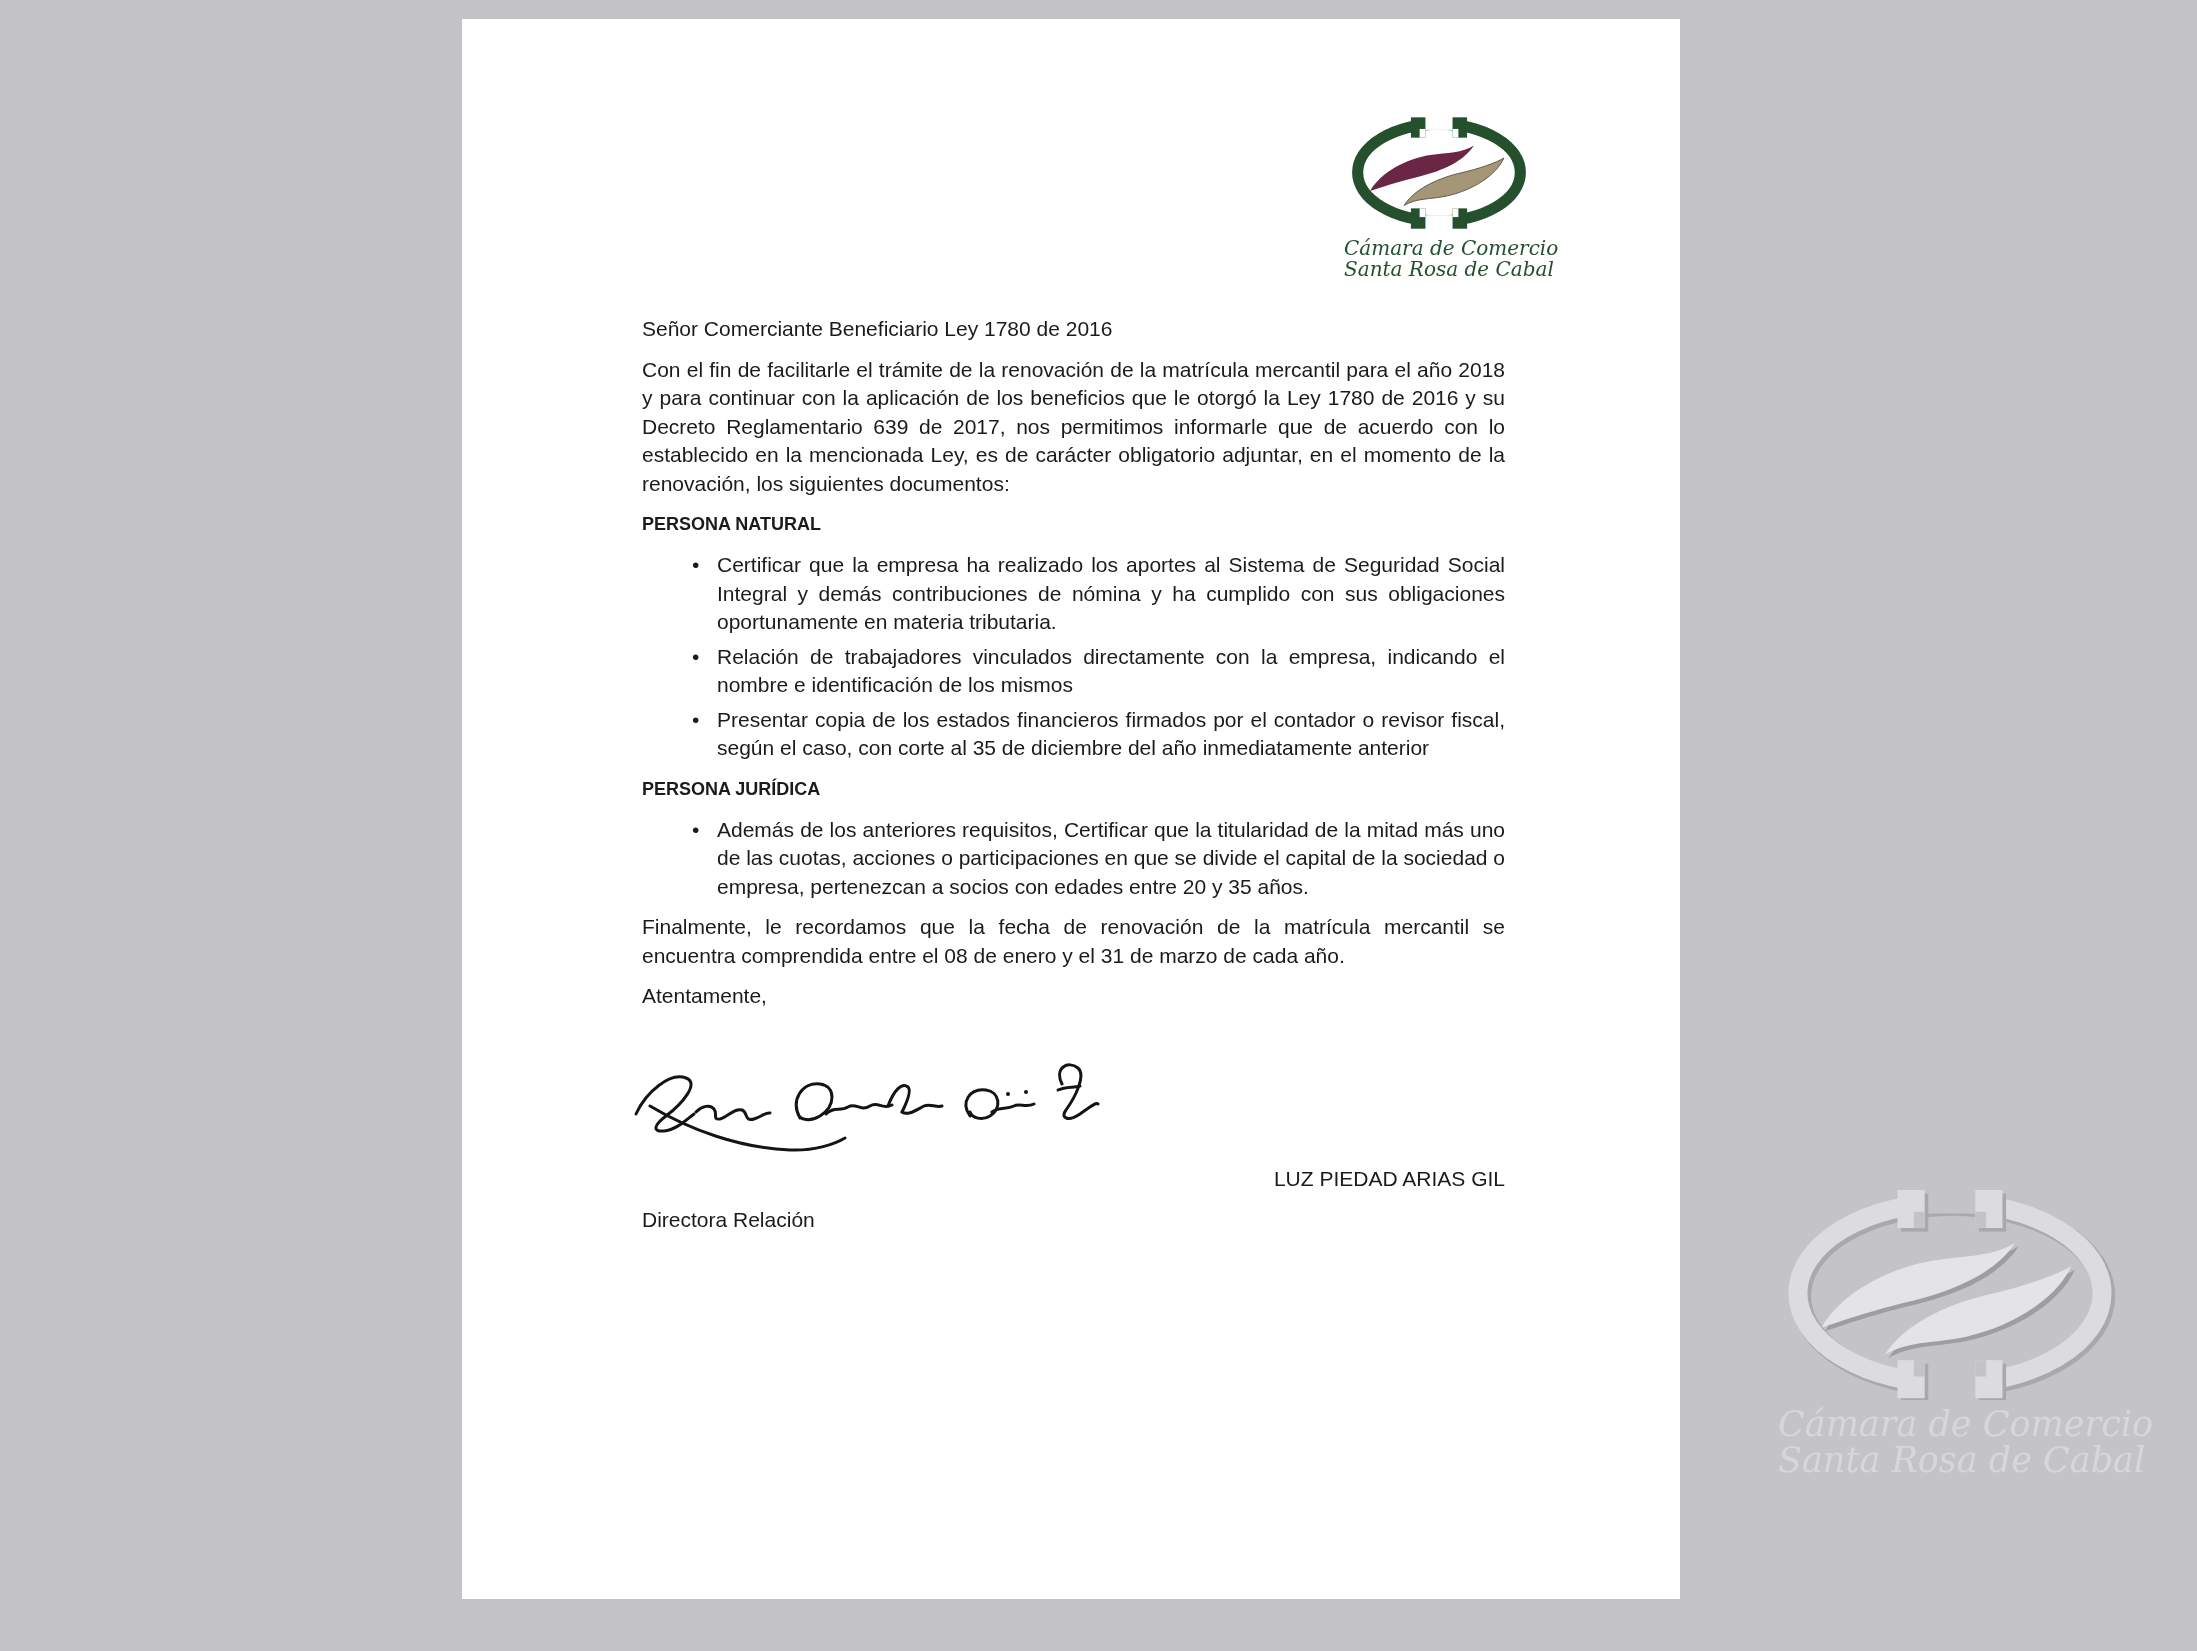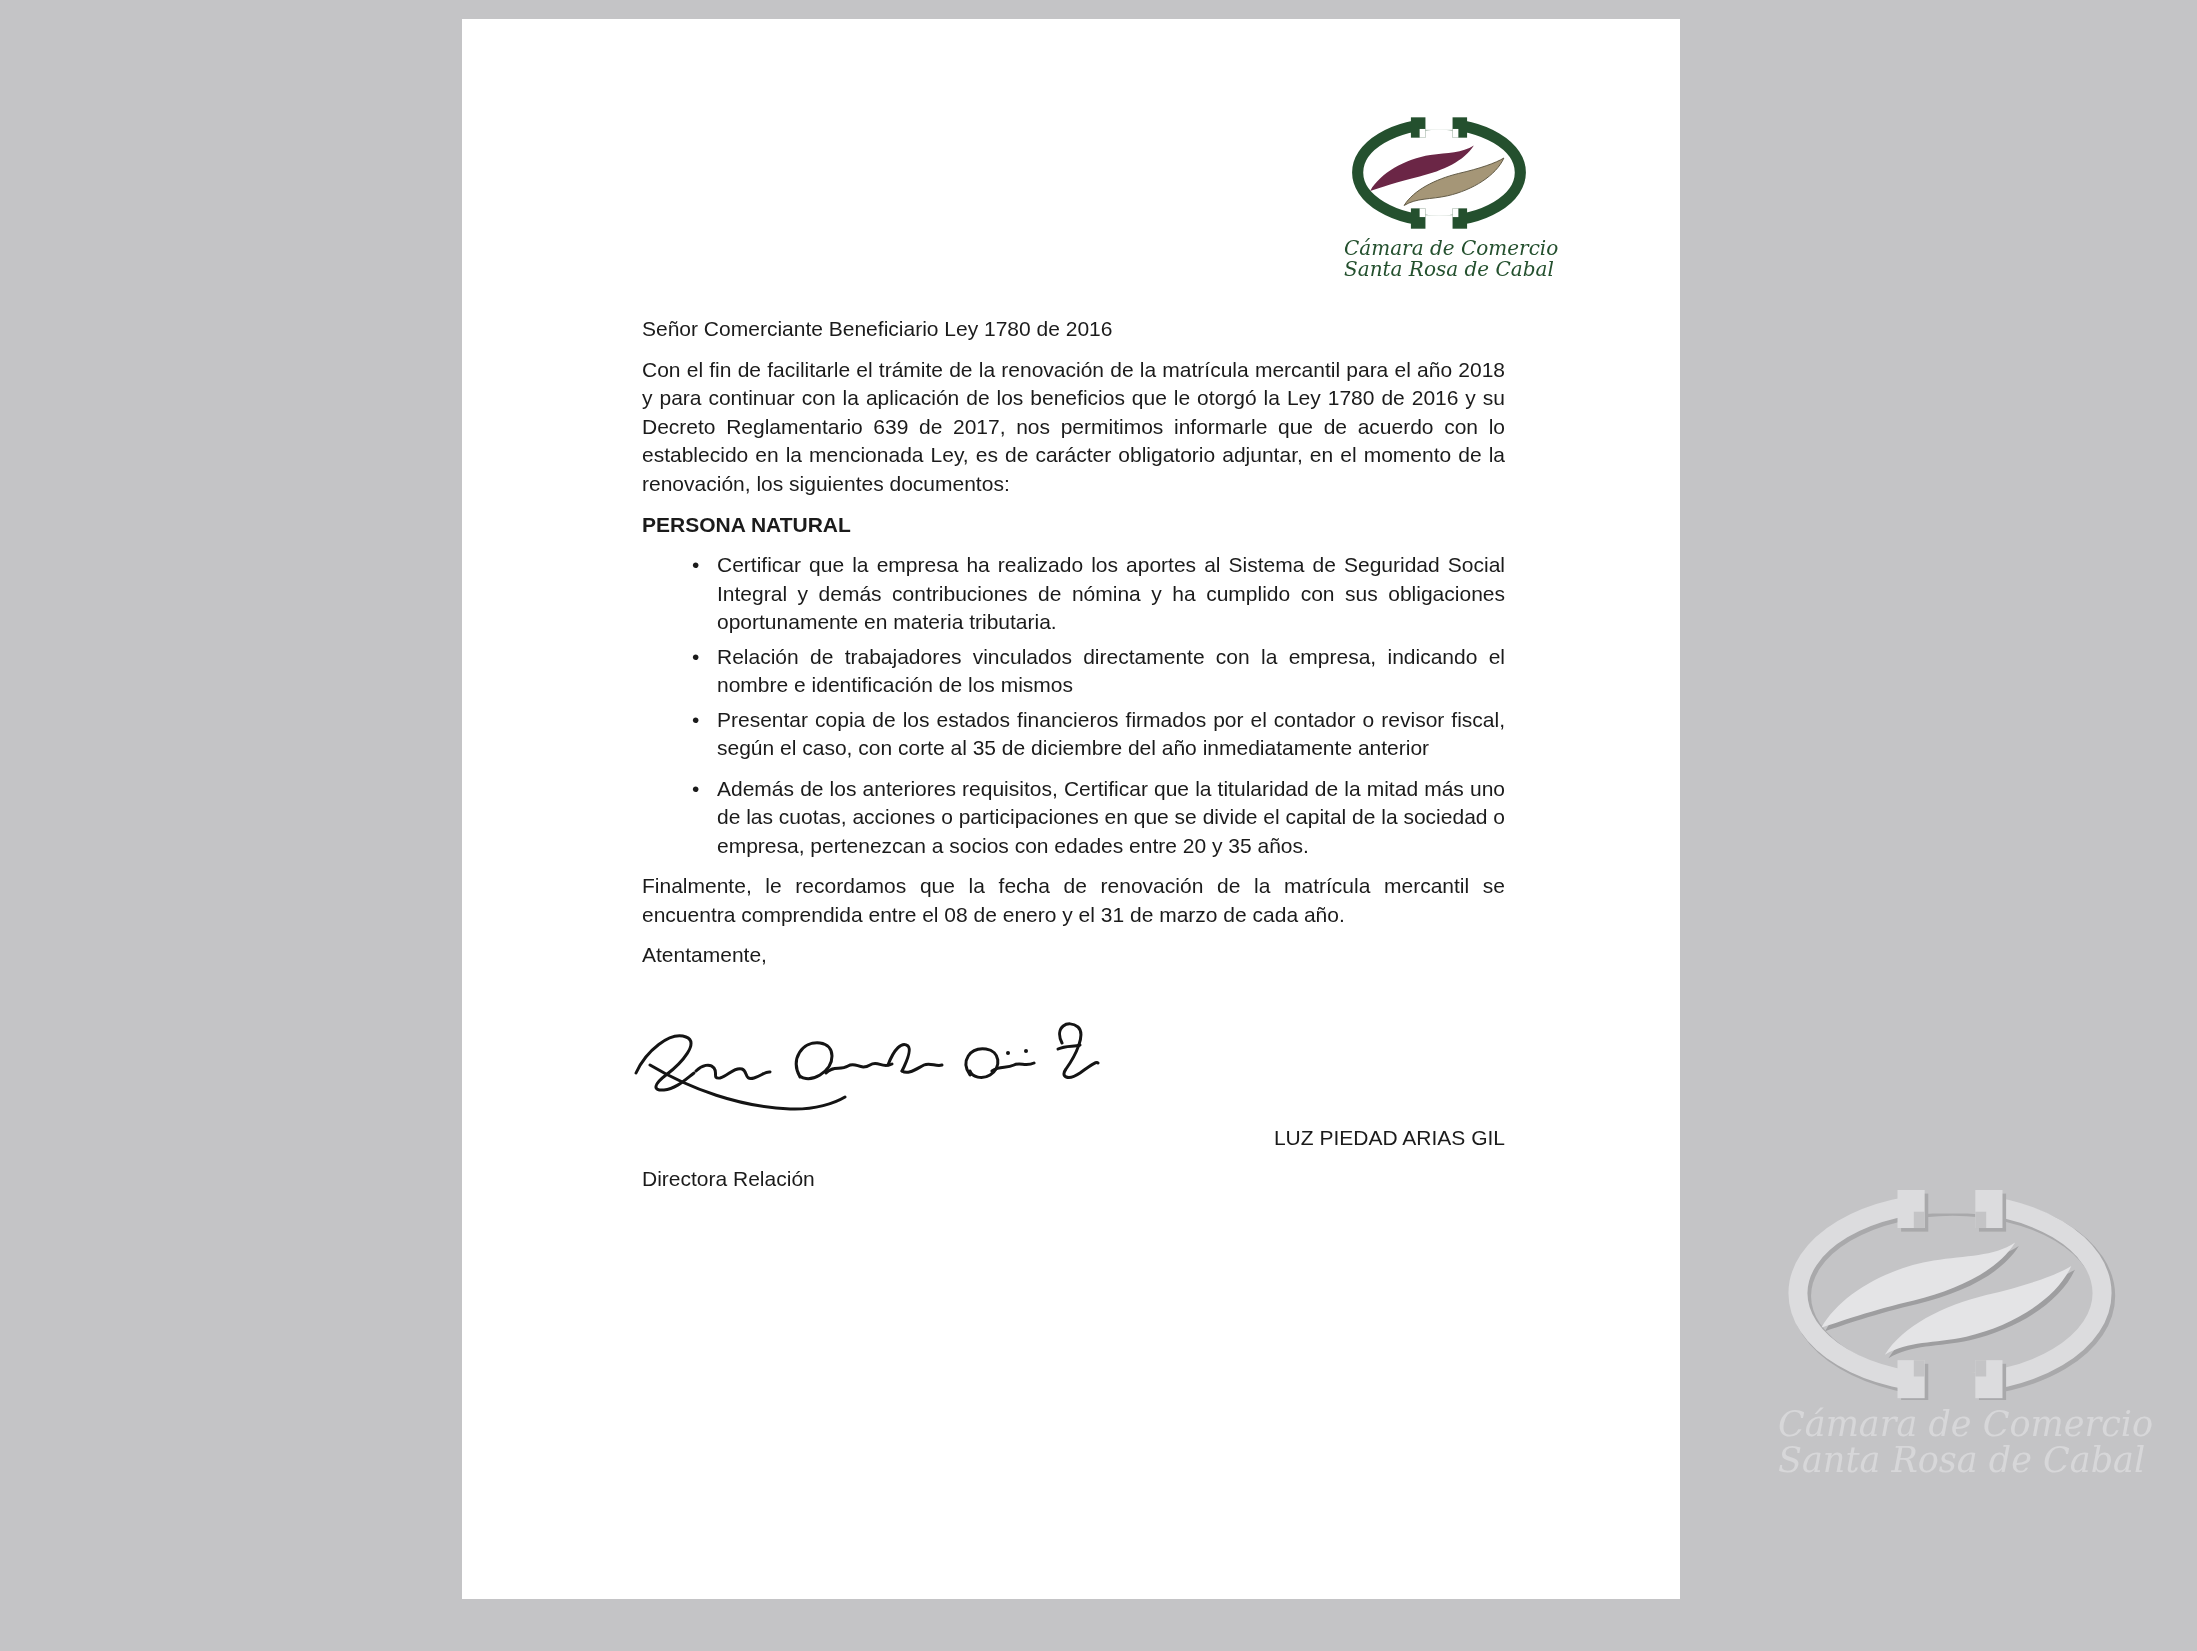--- a/index.html
+++ b/index.html
@@ -23,21 +23,21 @@
     font-size:20px;line-height:21px;color:#24502e;white-space:nowrap;
   }
   
   .content{
     position:absolute;left:168px;top:284px;width:887px;
     font-size:21px;line-height:28.5px;
   }
   .content p, .content h2, .content ul{margin:12px;padding:0;}
   .justify{text-align:justify;}
   .para-intro{margin-top:26px;}
-  .sec{font-size:21px;line-height:29px;font-weight:bold;}
+  .sec{font-size:18px;line-height:29px;font-weight:bold;}
   .sec-natural{margin-top:69px;}
   .sec-juridica{margin-top:20px;}
   .blist{list-style:none;}
   .blist-natural{margin-top:28px;}
   .blist-juridica{margin-top:33px;}
   .blist li{
     position:relative;padding-left:75px;margin-bottom:6px;text-align:justify;
   }
   .blist li::before{
     content:"\2022";position:absolute;left:50px;top:0;
@@ -94,20 +94,21 @@
 
     <p class="justify para-intro">Con el fin de facilitarle el trámite de la renovación de la matrícula mercantil para el año 2018 y para continuar con la aplicación de los beneficios que le otorgó la Ley 1780 de 2016 y su Decreto Reglamentario 639 de 2017, nos permitimos informarle que de acuerdo con lo establecido en la mencionada Ley, es de carácter obligatorio adjuntar, en el momento de la renovación, los siguientes documentos:</p>
 
     <h2 class="sec sec-natural">PERSONA NATURAL</h2>
     <ul class="blist blist-natural">
       <li>Certificar que la empresa ha realizado los aportes al Sistema de Seguridad Social Integral y demás contribuciones de nómina y ha cumplido con sus obligaciones oportunamente en materia tributaria.</li>
       <li>Relación  de trabajadores vinculados directamente con la empresa,  indicando el nombre e identificación de los mismos</li>
       <li>Presentar copia de los estados financieros firmados por el contador o revisor fiscal, según el caso, con corte al 35 de diciembre del año inmediatamente anterior</li>
     </ul>
 
+    <h2 class="sec sec-juridica">PERSONA JURÍDICA</h2>
     <ul class="blist blist-juridica">
       <li>Además de los anteriores requisitos, Certificar que la titularidad de la mitad más uno de las cuotas, acciones o participaciones en que se divide el capital de la sociedad o empresa, pertenezcan a socios con edades entre 20 y 35 años.</li>
     </ul>
 
     <p class="justify closing">Finalmente, le recordamos que la fecha de renovación de la matrícula mercantil se encuentra comprendida entre el 08 de enero y el 31 de marzo de cada año.</p>
 
     <p class="farewell">Atentamente,</p>
 
     <div class="sig-area">
       <svg width="470" height="96" viewBox="0 0 470 96" aria-hidden="true">

